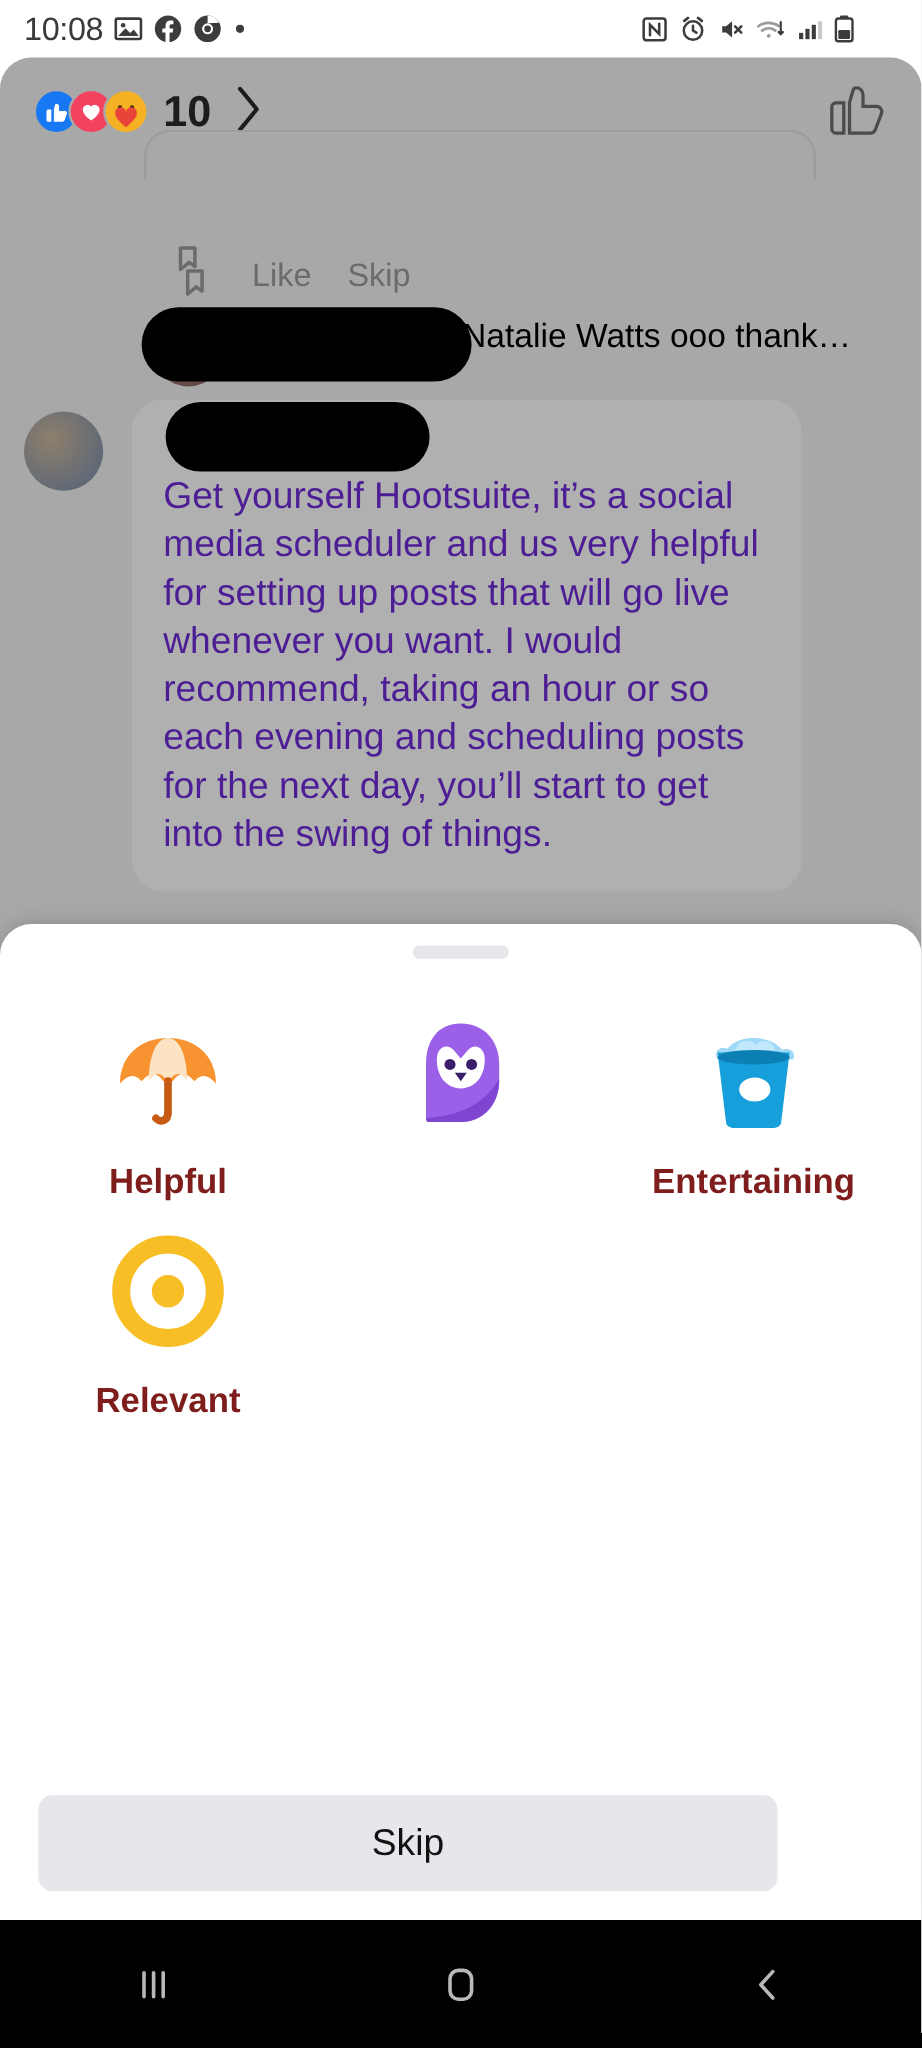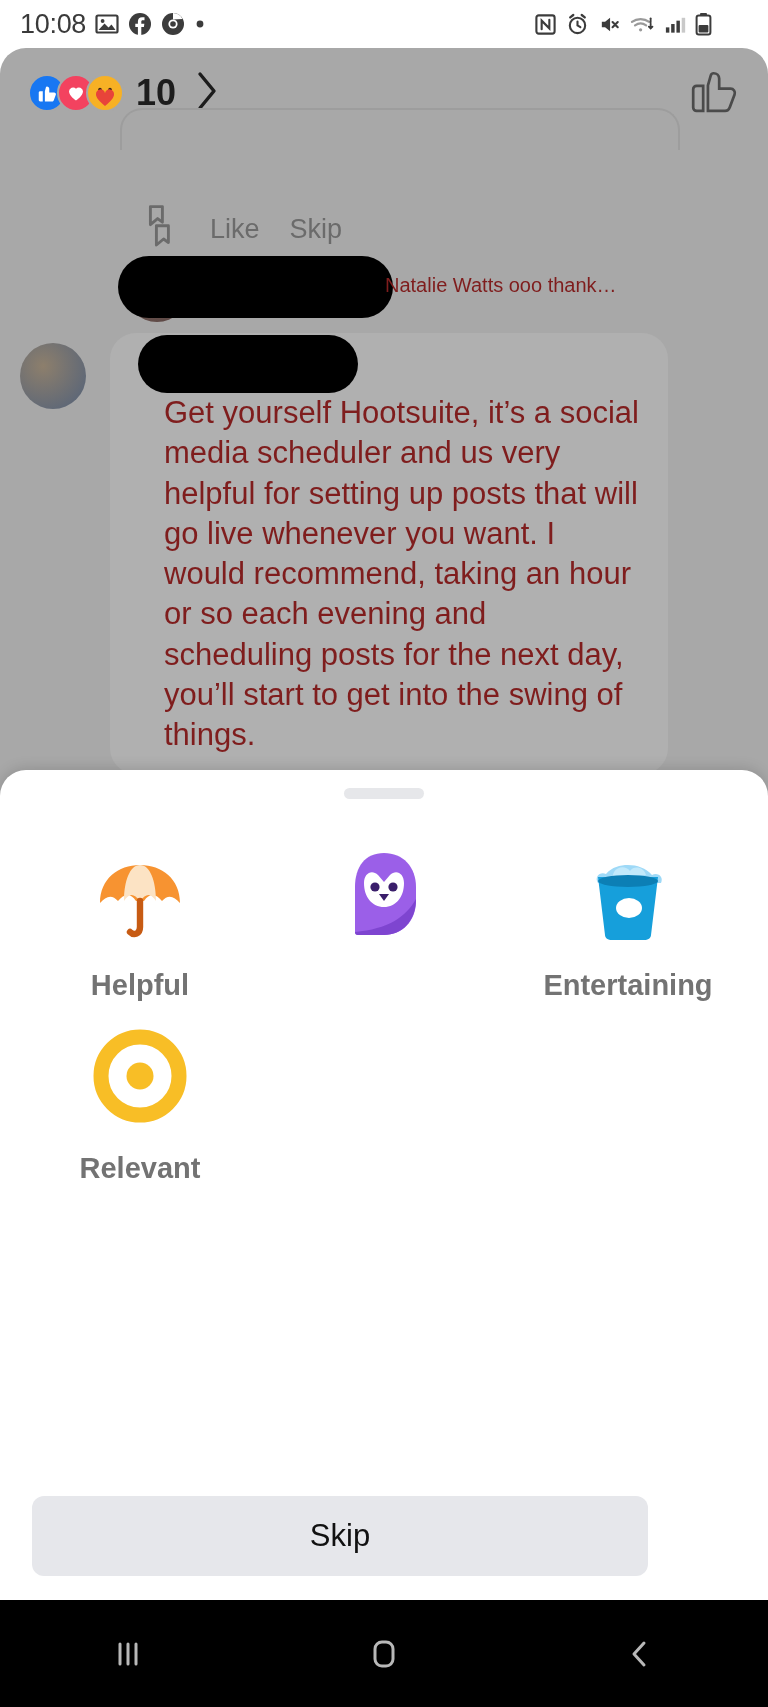--- a/index.html
+++ b/index.html
@@ -53,43 +53,43 @@
   #action-row{
     position:absolute; left:140px; top:155px;
     display:flex; align-items:center; gap:30px;
   }
   .action-link{ font-size:27px; font-weight:400; color:#6b6b6b; }
   #reply-redaction{
     position:absolute; left:118px; top:208px; width:275px; height:62px;
     background:#000; border-radius:34px;
   }
   #reply-text{
-    position:absolute; left:385px; top:226px;
-    font-size:20px; color:#7f1d1d; white-space:nowrap;
+    position:absolute; left:385px; top:216px;
+    font-size:28px; color:#000000; white-space:nowrap;
   }
   .avatar-dot{
     position:absolute; width:62px; height:62px; border-radius:50%;
     background:#6d5f52;
   }
 
   
   #comment-block{ position:absolute; left:0; top:285px; width:768px; }
   #comment-avatar{ position:absolute; left:20px; top:10px; width:66px; height:66px; border-radius:50%;
      background: radial-gradient(circle at 35% 35%, #8d7f6c, #51617a); }
   #comment-bubble{
     position:absolute; left:110px; top:0px; width:558px; min-height:410px;
     background:#b0b0b0; border-radius:26px; padding:22px 26px 18px 26px;
   }
   #comment-meta{ font-size:28px; color:#5f5f5f; margin-left:152px; }
   #comment-redaction{
     position:absolute; left:28px; top:2px; width:220px; height:58px;
     background:#000; border-radius:30px;
   }
   #comment-text{
-    font-size:31px; line-height:1.30; color:#7f1d1d; margin-top:6px;margin-left:28px;
+    font-size:31px; line-height:1.30; color:#4c1d95; margin-top:6px;
   }
 
   
   #sheet{
     position:absolute; left:0; top:770px; width:768px; height:830px;
     background:#ffffff; border-radius:26px 26px 0 0;
     box-shadow:0 -2px 14px rgba(0,0,0,.14);
   }
   #sheet-handle{
     width:80px; height:11px; border-radius:6px; background:#e6e7ea;
@@ -107,21 +107,21 @@
   }
   .option{
     display:flex; flex-direction:column; align-items:center;
     cursor:pointer;
   }
   .option-icon{
     width:112px; height:112px;
     display:flex; align-items:center; justify-content:center;
   }
   .option-label{
-    margin-top:20px; font-size:29px; font-weight:700; color:#737373;
+    margin-top:20px; font-size:29px; font-weight:700; color:#7f1d1d;
     text-align:center; white-space:nowrap;
   }
   #skip-button{
     position:absolute; left:32px; top:726px; width:616px; height:80px;
     background:#e6e7eb; border-radius:12px; border:none;
     display:flex; align-items:center; justify-content:center;
     font-family:"Liberation Sans", sans-serif;
     font-size:31px; color:#111; cursor:pointer;
   }
 

